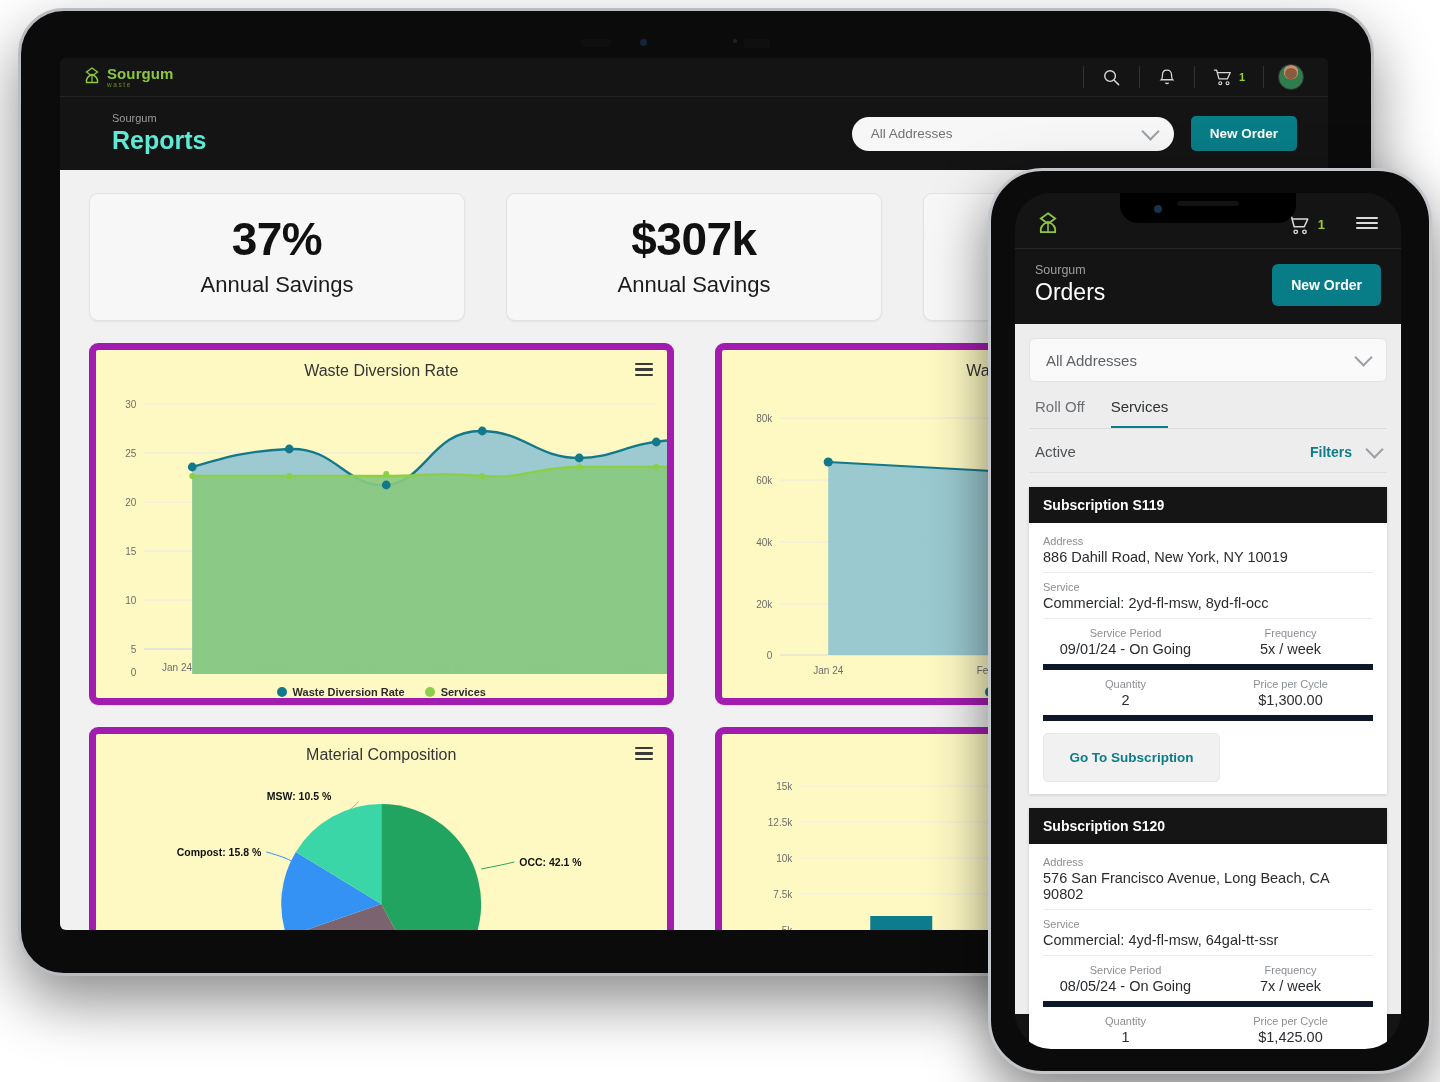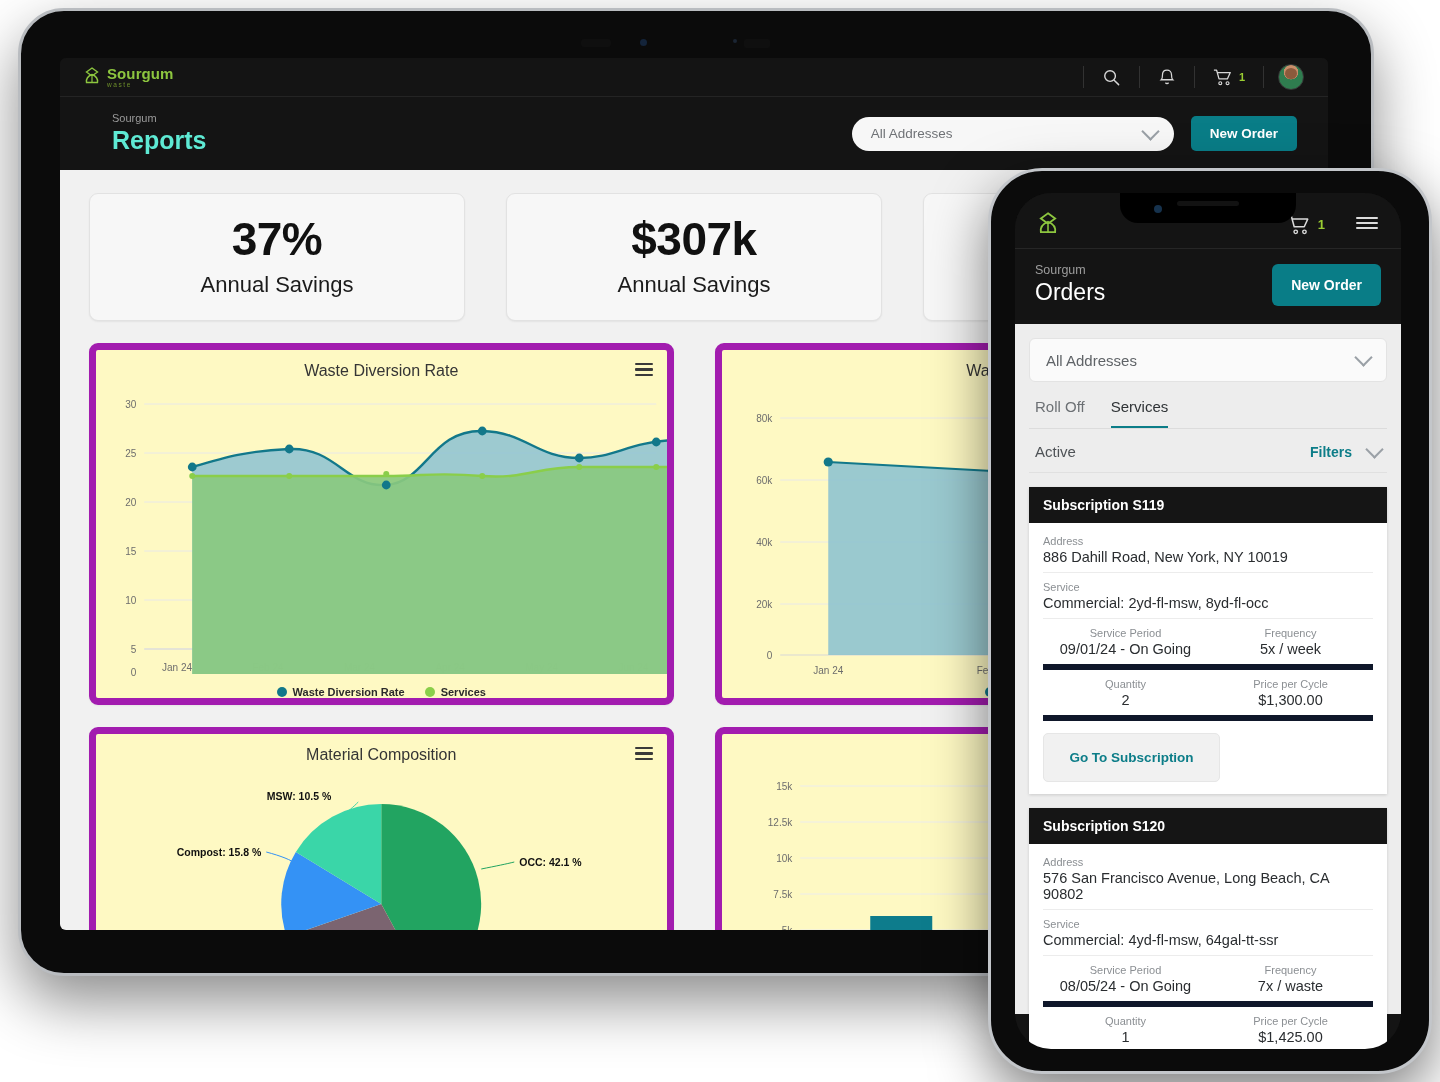--- a/index.html
+++ b/index.html
@@ -470,21 +470,21 @@
             <div class="fld-lbl">Service</div>
             <div class="fld-val">Commercial: 4yd-fl-msw, 64gal-tt-ssr</div>
           </div>
           <div class="fld-row">
             <div class="fld">
               <div class="fld-lbl">Service Period</div>
               <div class="fld-val">08/05/24 - On Going</div>
             </div>
             <div class="fld">
               <div class="fld-lbl">Frequency</div>
-              <div class="fld-val">7x / waste</div>
+              <div class="fld-val">7x / week</div>
             </div>
           </div>
           <div class="fld-row">
             <div class="fld">
               <div class="fld-lbl">Quantity</div>
               <div class="fld-val">1</div>
             </div>
             <div class="fld">
               <div class="fld-lbl">Price per Cycle</div>
               <div class="fld-val">$1,425.00</div>

